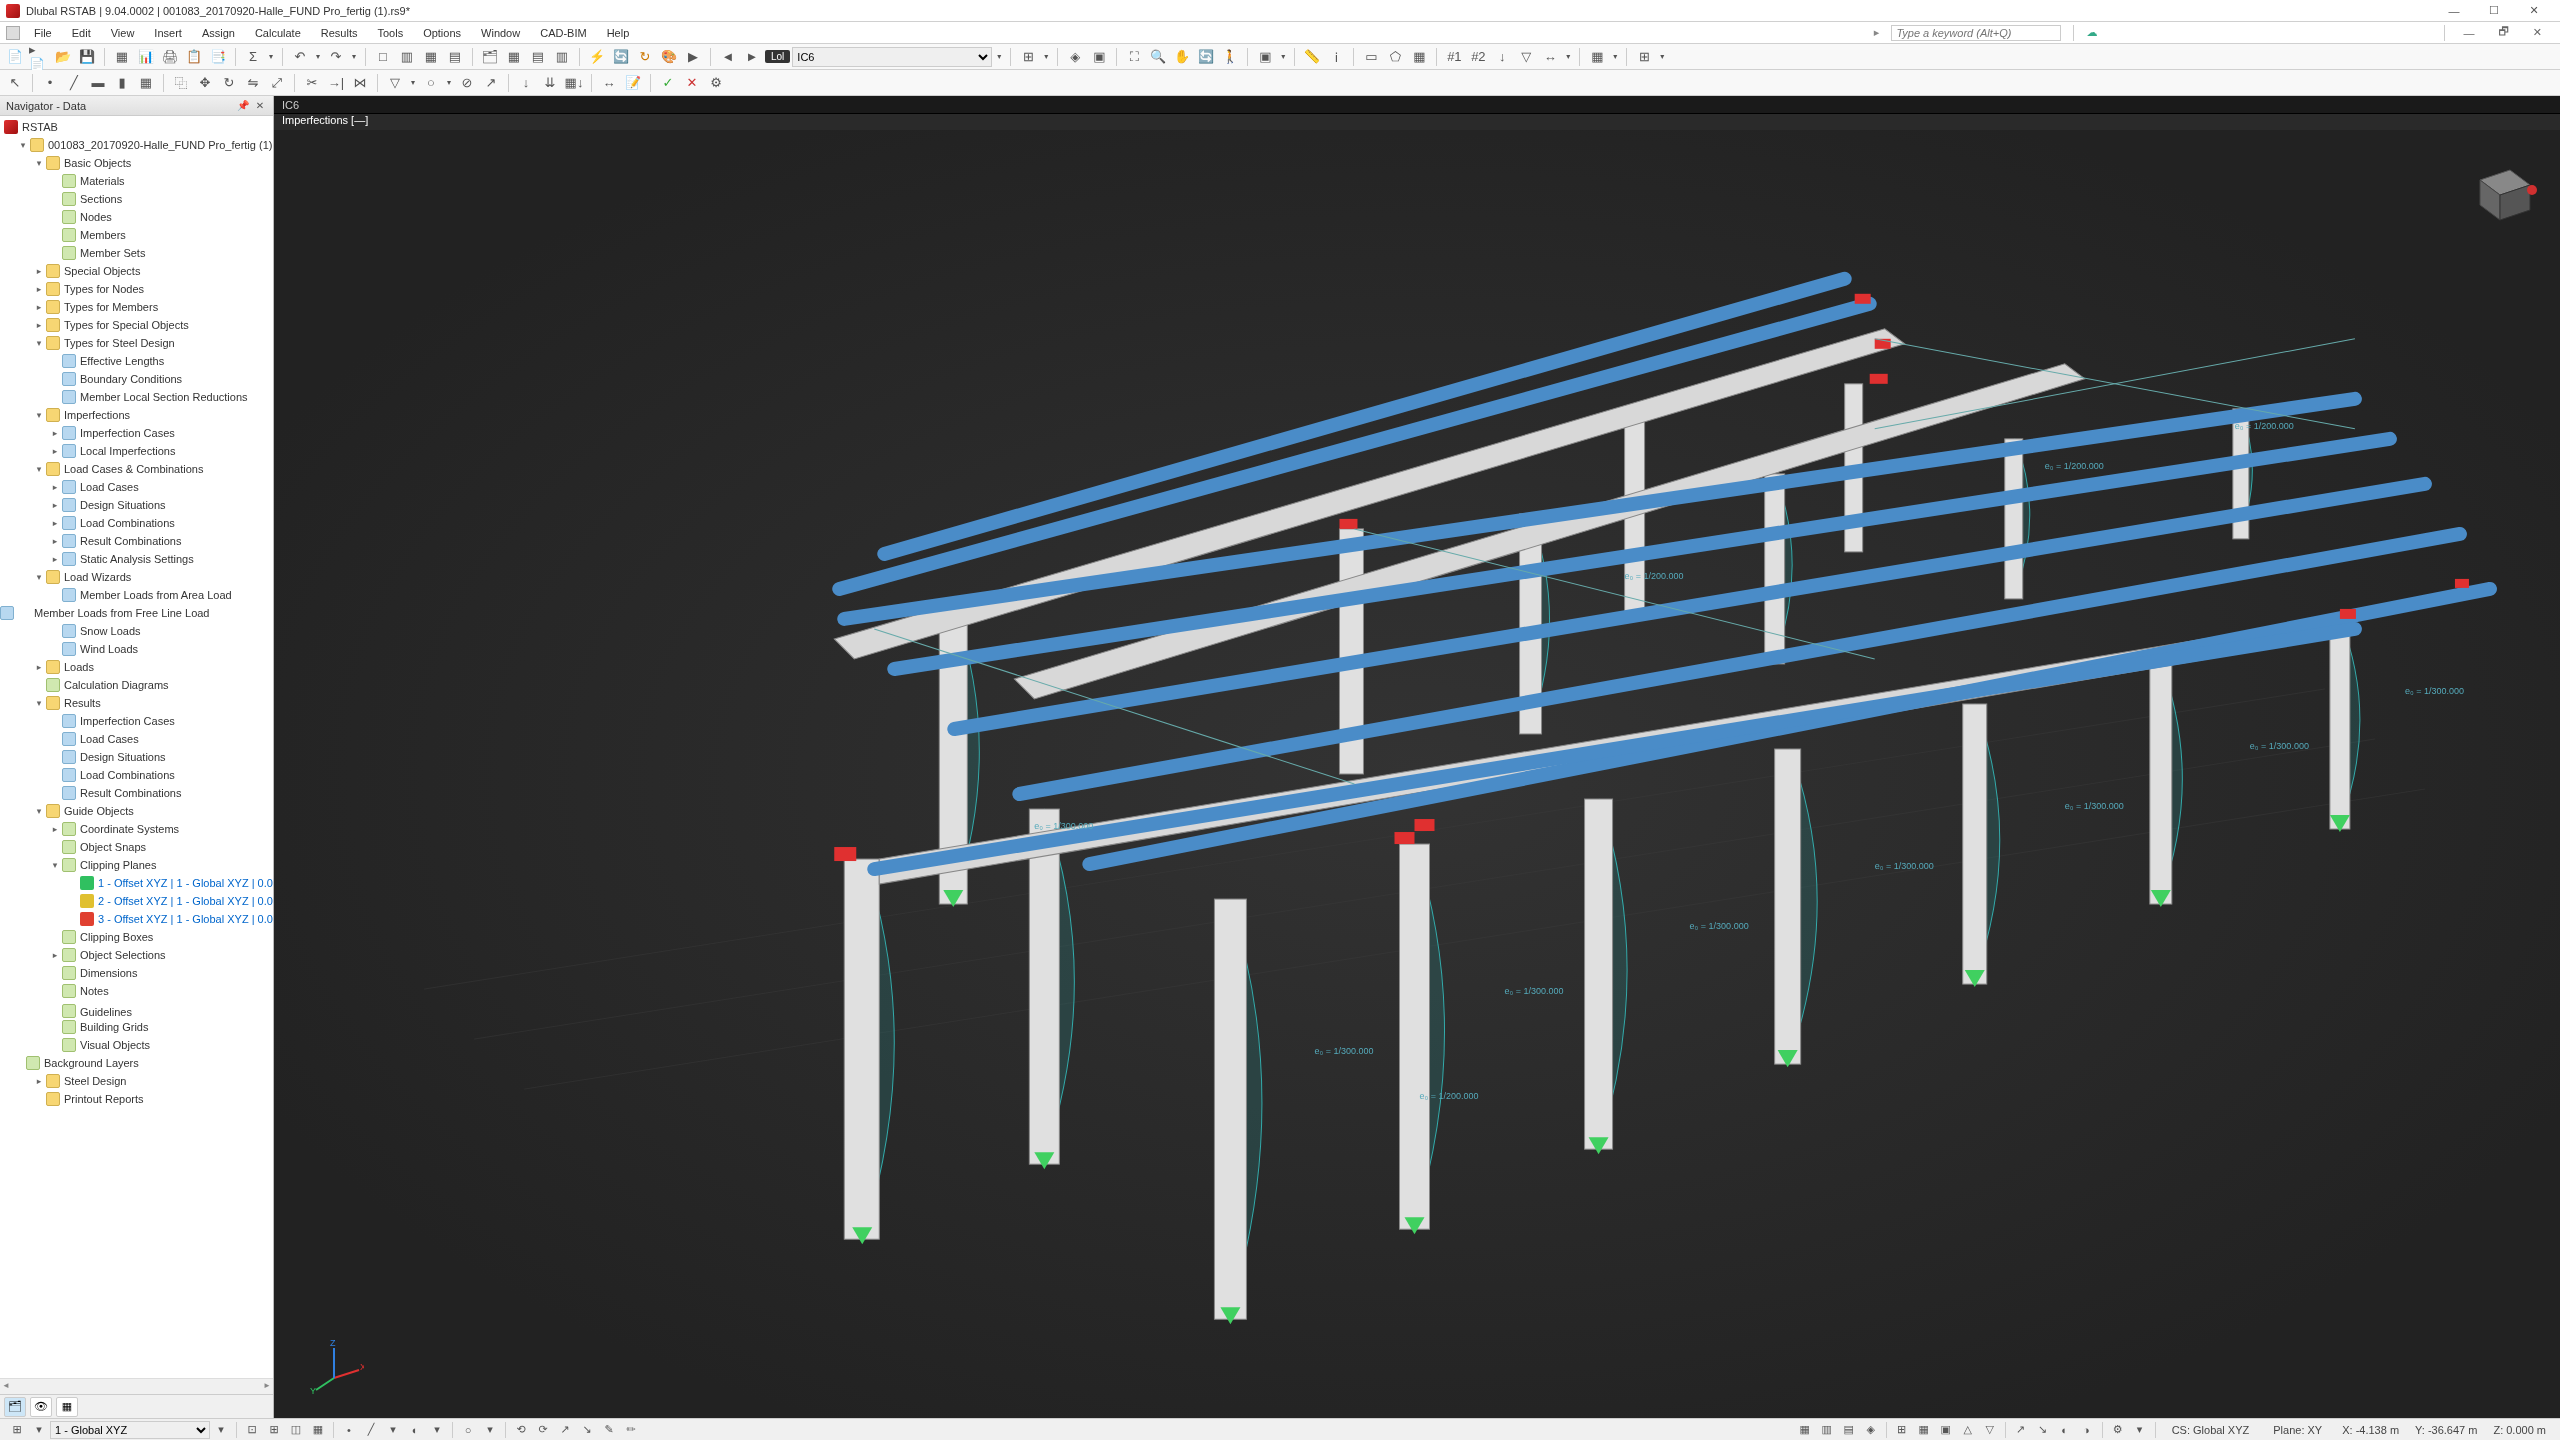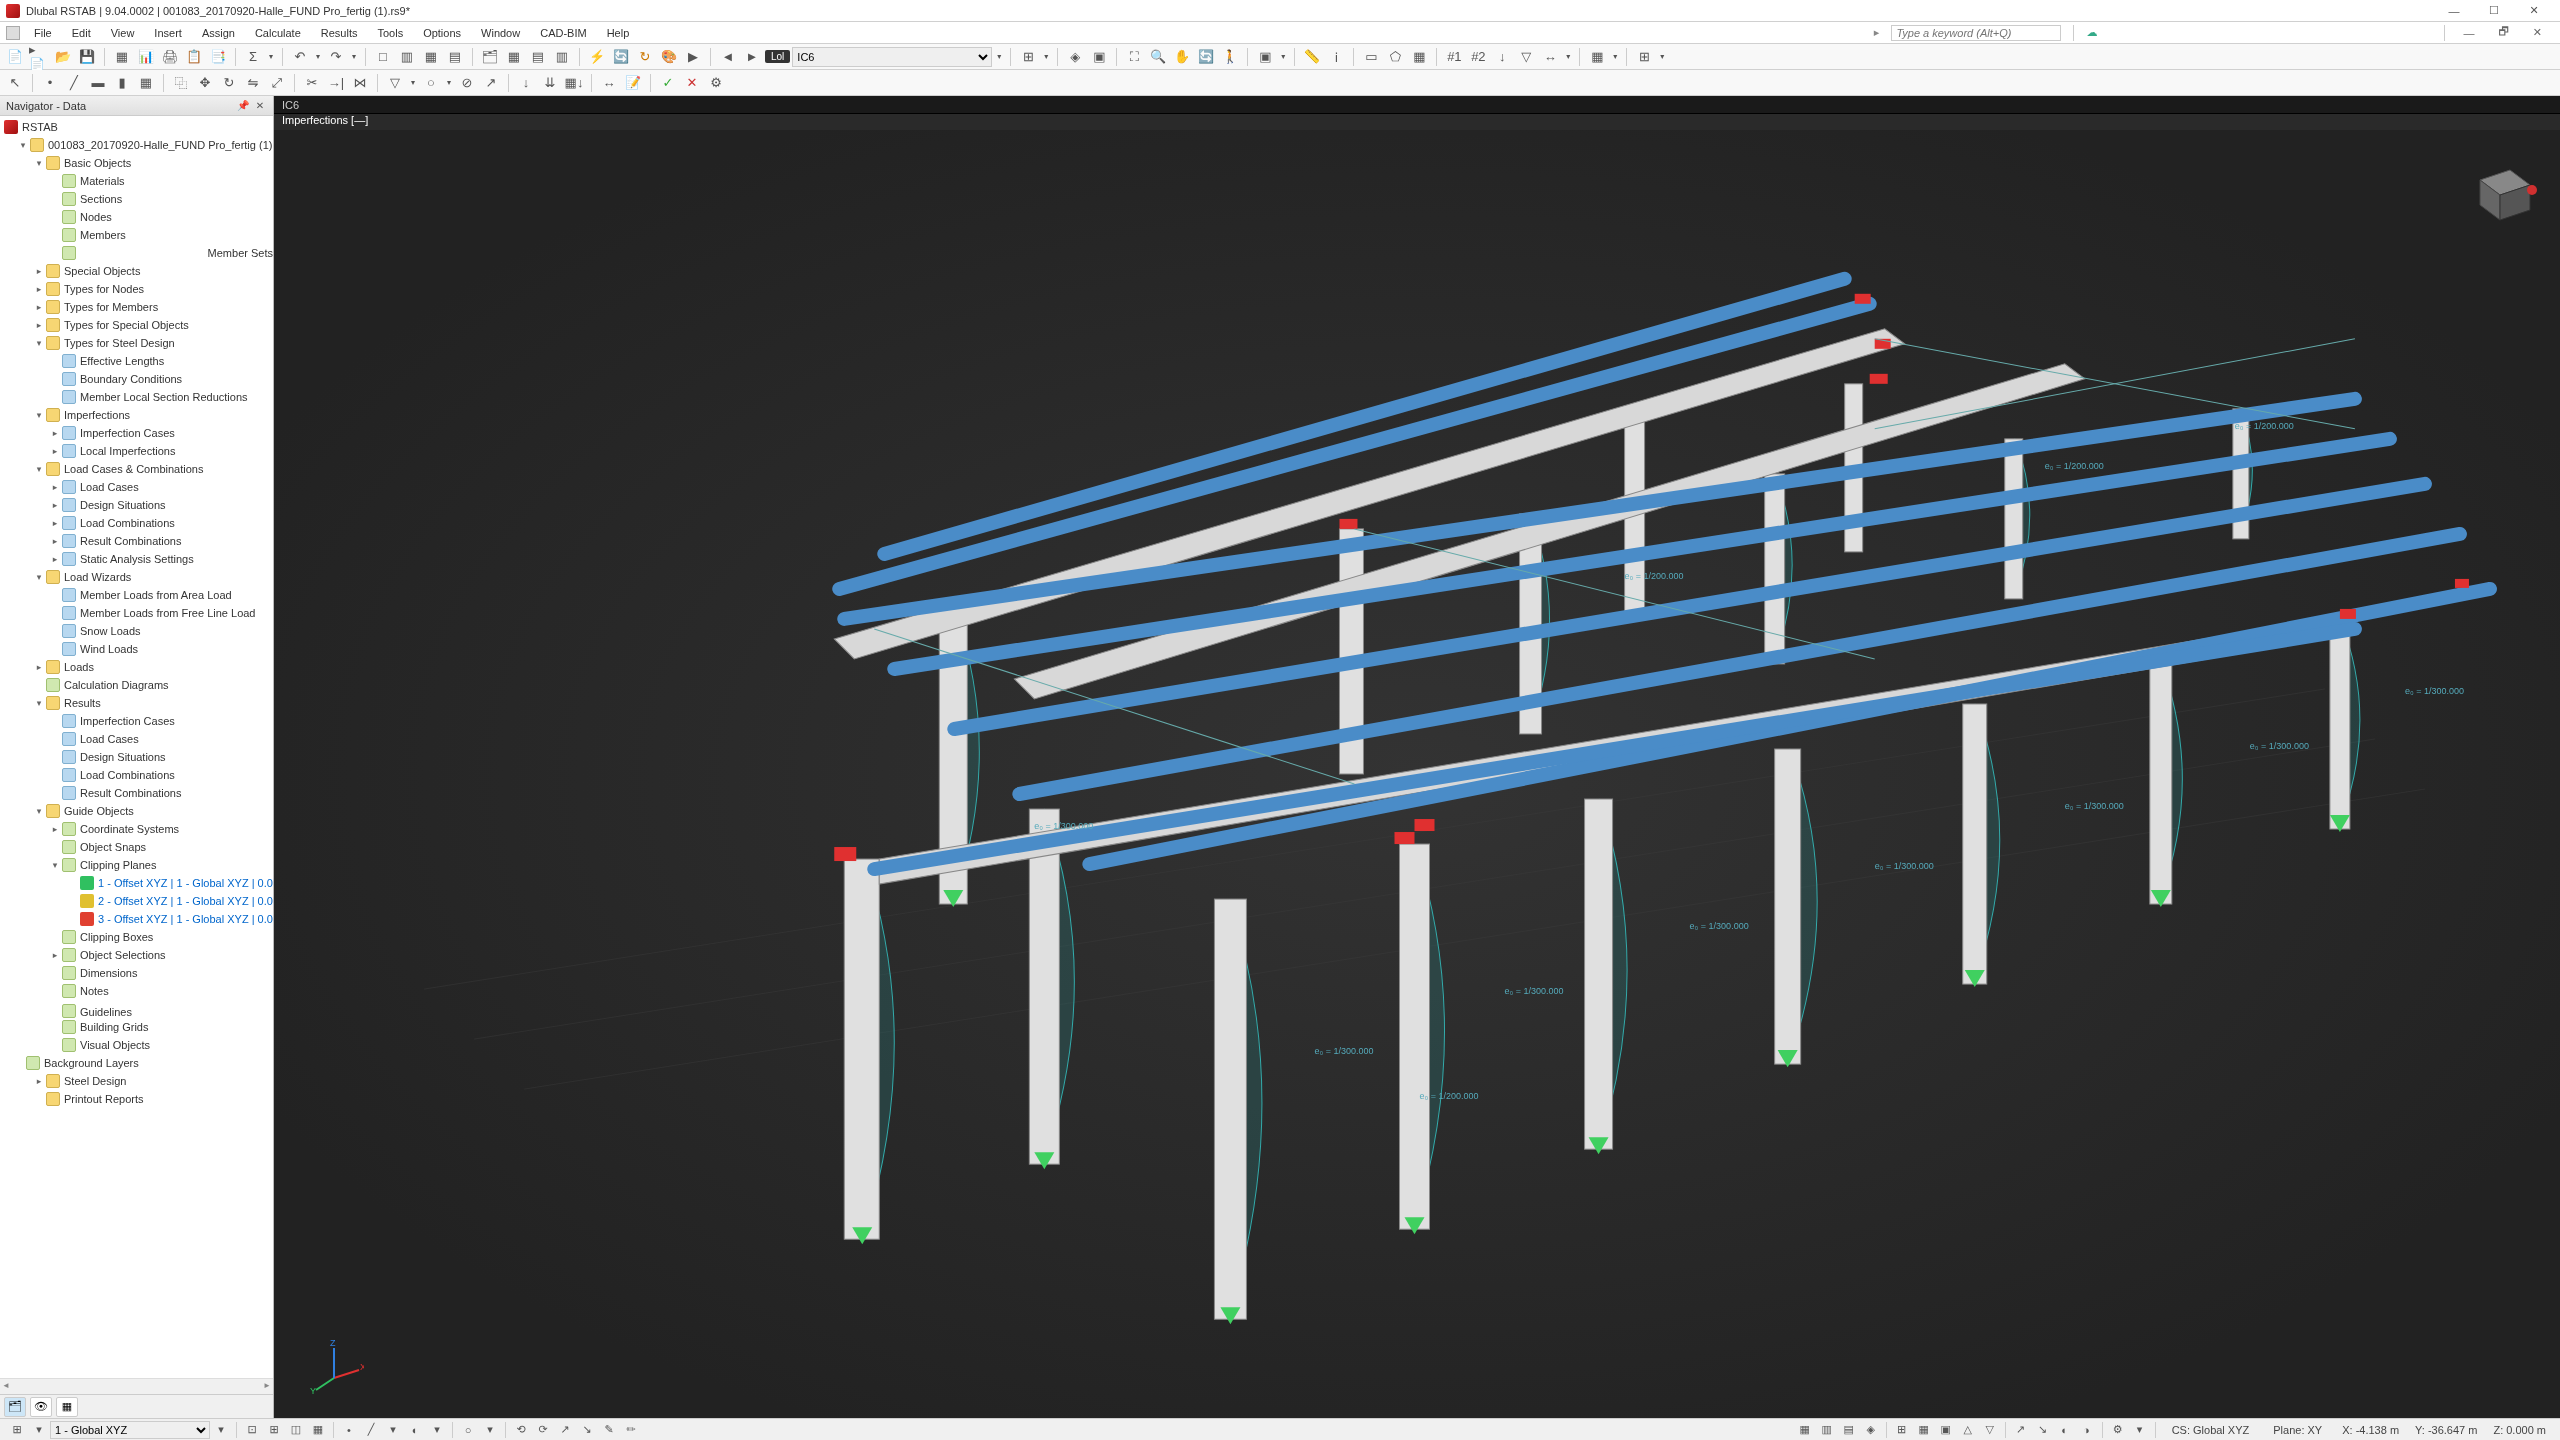--- a/index.html
+++ b/index.html
@@ -268,21 +268,21 @@
                           <span class="lbl">Nodes</span>
                         </div>
                       </li>
                     <li>
                         <div class="row" style="padding-left:62px;">
                           <span class="ic itm"></span>
                           <span class="lbl">Members</span>
                         </div>
                       </li>
                     <li>
-                        <div class="row" style="padding-left:62px;justify-content:space-between;">
+                        <div class="row" style="padding-left:62px;">
                           <span class="ic itm"></span>
                           <span class="lbl">Member Sets</span>
                         </div>
                       </li>
                   </ul>
                 </li>
                 <li>
                     <div class="row" style="padding-left:32px;">
                       <span class="tw">▸</span>
                       <span class="ic fld"></span>
@@ -411,21 +411,21 @@
                       <span class="lbl">Load Wizards</span>
                     </div>
                   <ul>
                     <li>
                         <div class="row" style="padding-left:62px;">
                           <span class="ic itm2"></span>
                           <span class="lbl">Member Loads from Area Load</span>
                         </div>
                       </li>
                     <li>
-                        <div class="row" style="padding-left:62px;">
+                        <div class="row" style="gap:16px;">
                           <span class="ic itm2"></span>
                           <span class="lbl">Member Loads from Free Line Load</span>
                         </div>
                       </li>
                     <li>
                         <div class="row" style="padding-left:62px;">
                           <span class="ic itm2"></span>
                           <span class="lbl">Snow Loads</span>
                         </div>
                       </li>

